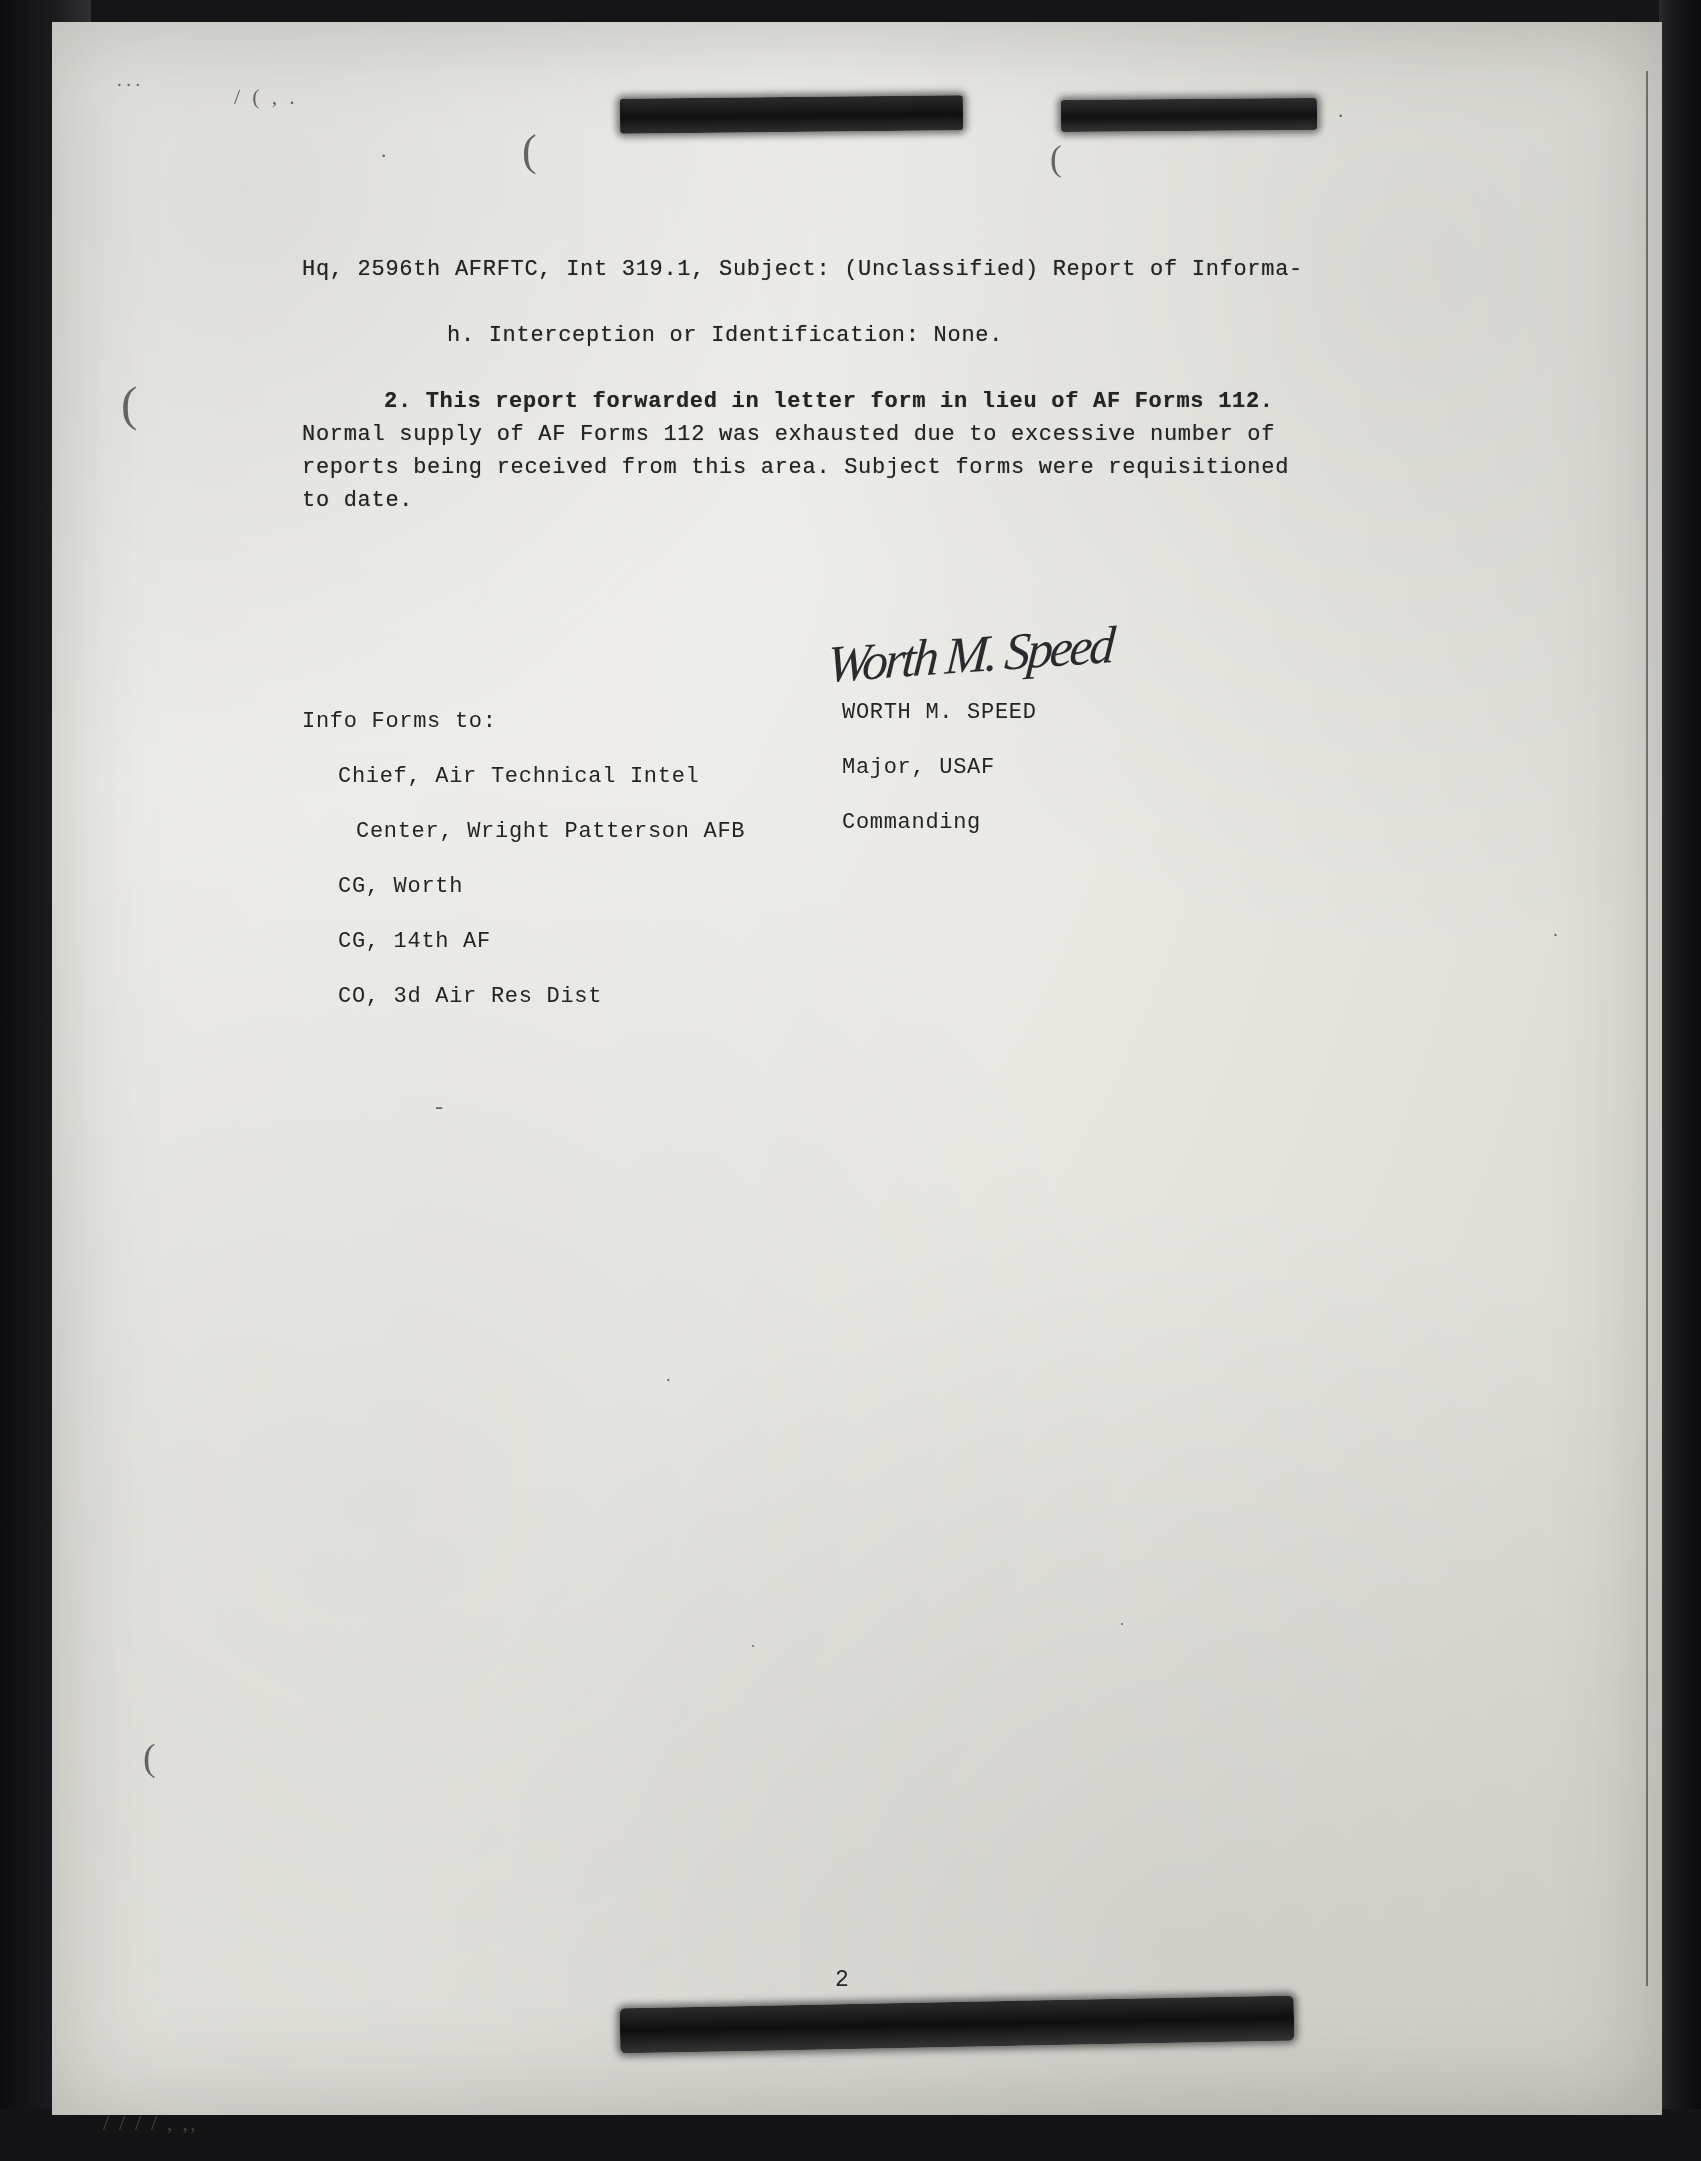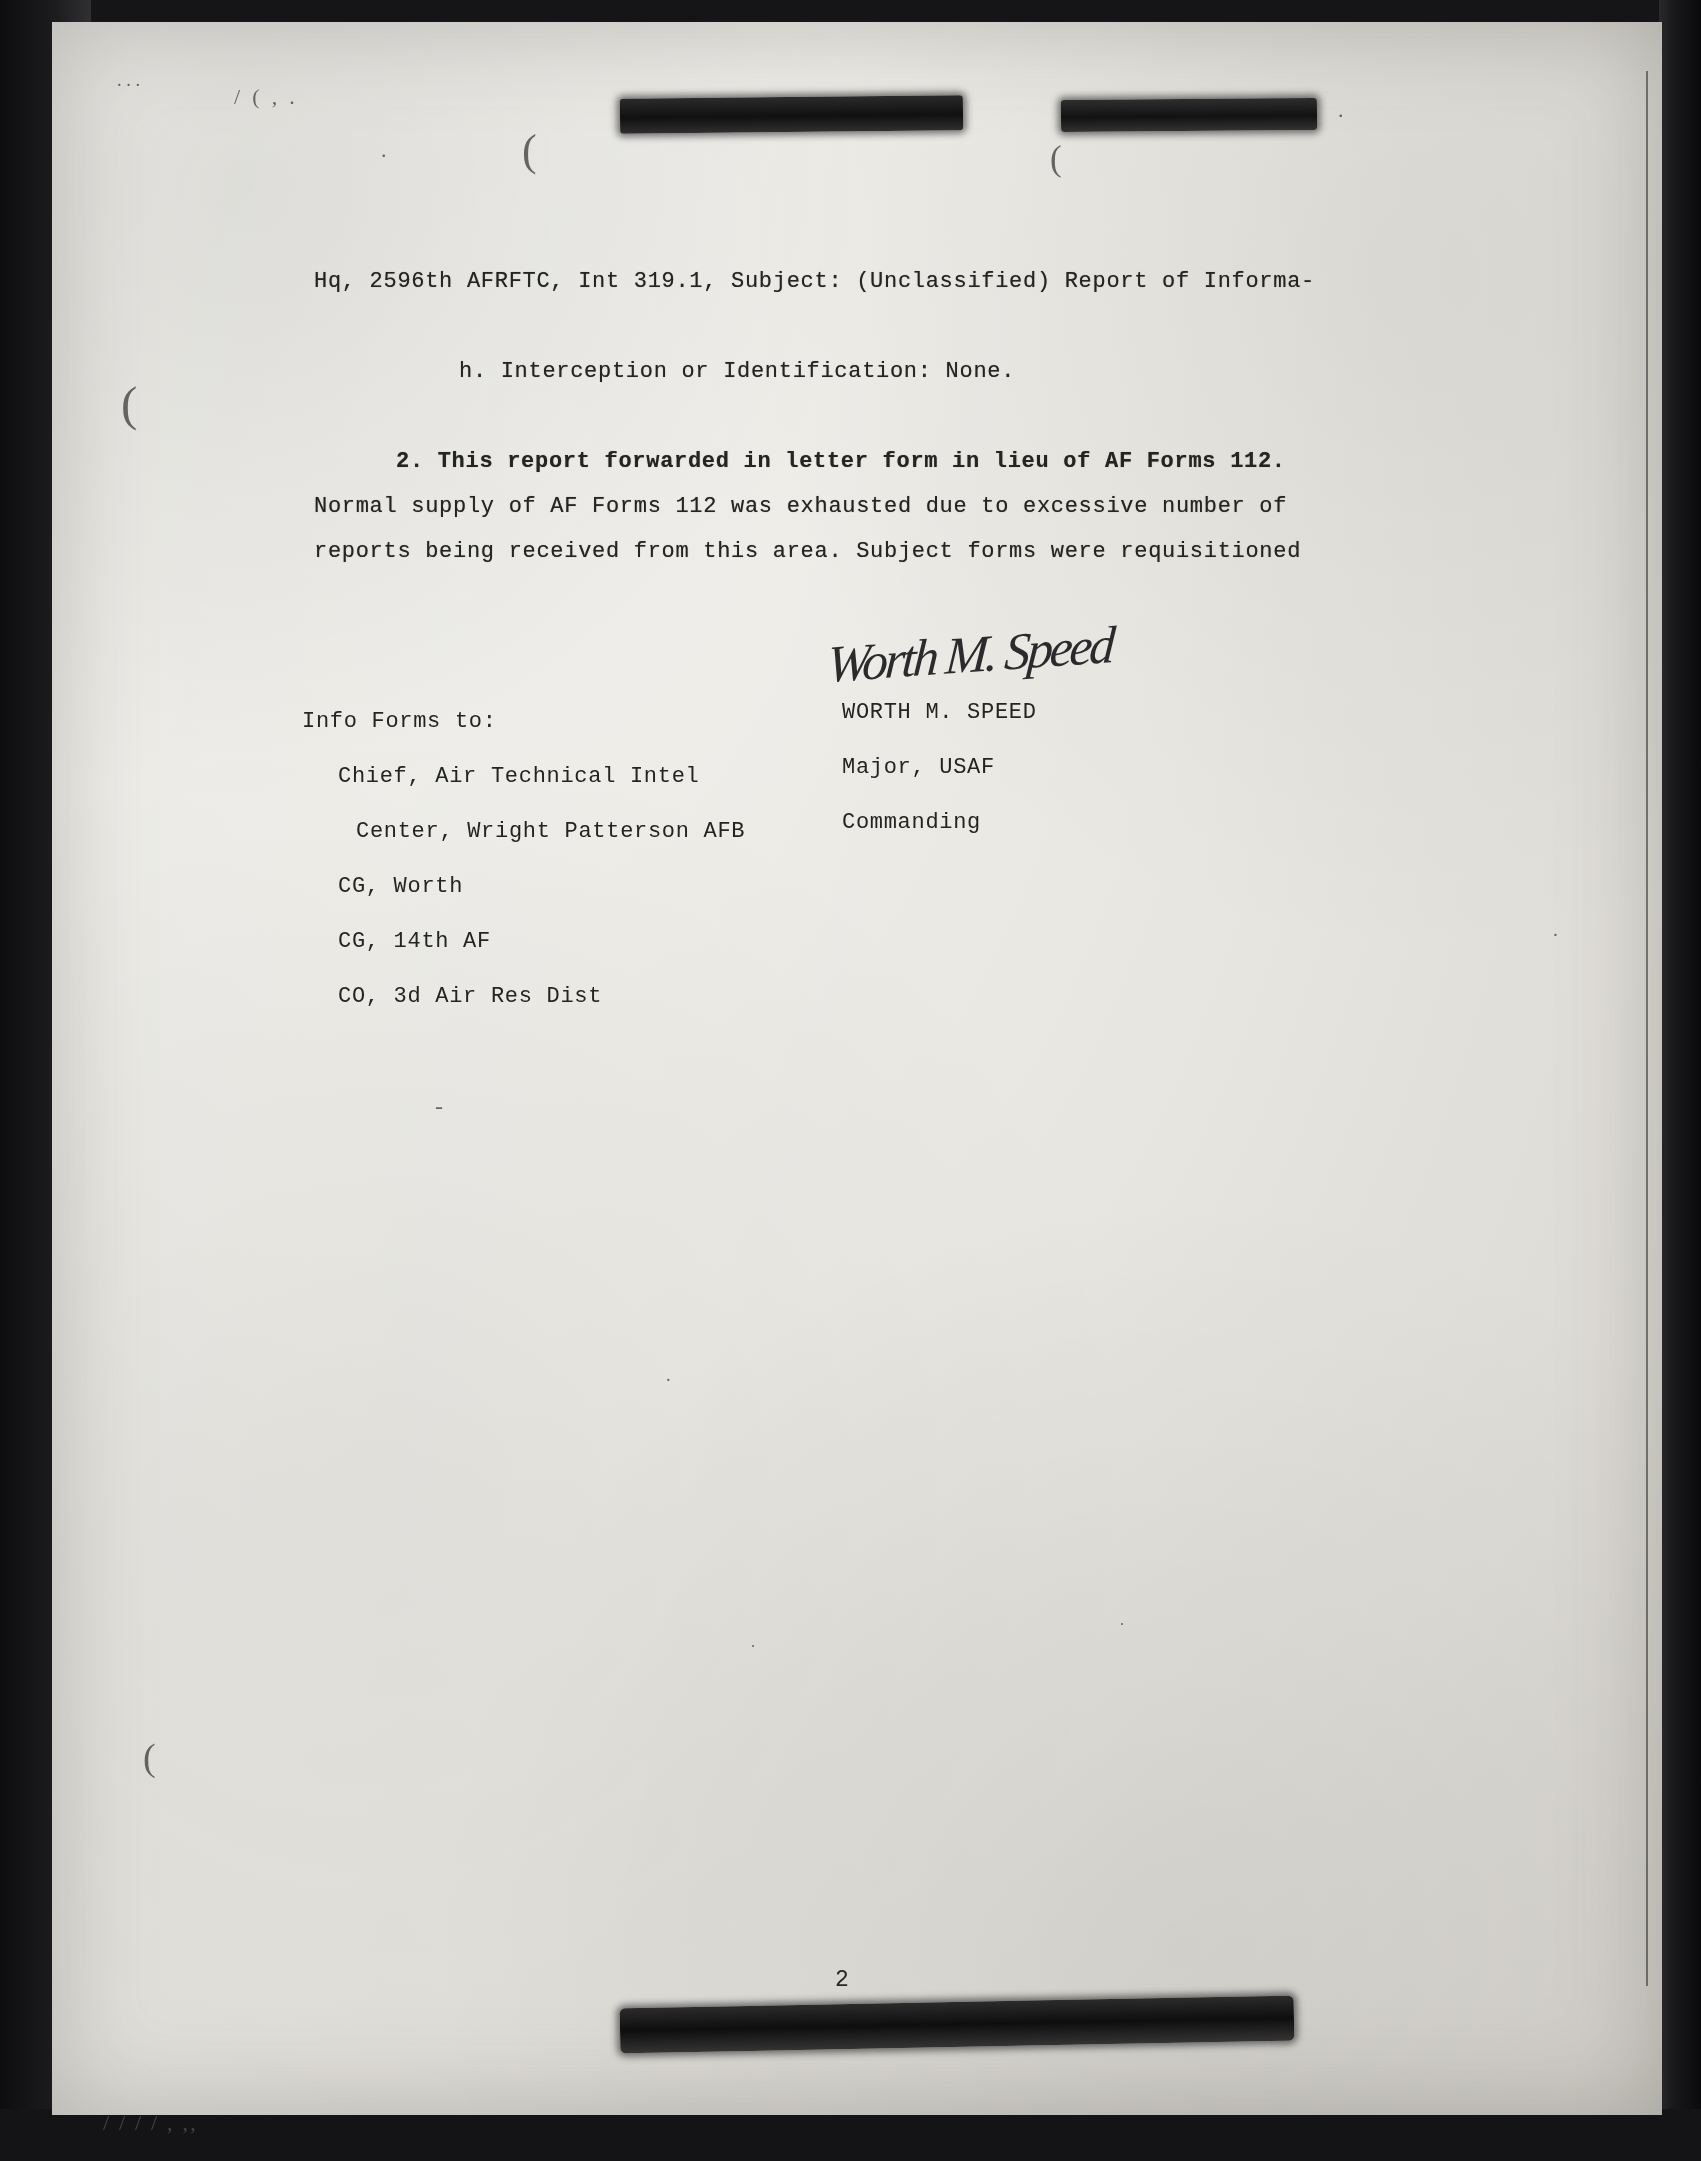--- a/index.html
+++ b/index.html
@@ -139,21 +139,21 @@
     left: 302px;
     top: 253px;
     width: 1207px;
     color: #242422;
     font-family: "Liberation Mono", monospace;
     font-size: 22px;
     line-height: 33px;
     letter-spacing: 0.7px;
     text-shadow: 0 0 0.8px rgba(40,40,40,0.55);
   }
-  .typed p { margin: 12px; }
+  .typed p { margin: 0; }
   .blank { height: 33px; }
   .indent-h { padding-left: 145px; }
   .indent-p { text-indent: 82px; font-weight: bold; }
 
   
   .sigblock {
     position: absolute;
     left: 842px;
     top: 674px;
     color: #242422;
@@ -235,20 +235,21 @@
   <div class="mark mark-bottomedge">/ / / / , ,,</div>
 
   <div class="typed">
     <p>Hq, 2596th AFRFTC, Int 319.1, Subject: (Unclassified) Report of Informa-</p>
     <div class="blank"></div>
     <p class="indent-h">h.  Interception or Identification:  None.</p>
     <div class="blank"></div>
     <p class="indent-p">2.  This report forwarded in letter form in lieu of AF Forms 112.</p>
     <p>Normal supply of AF Forms 112 was exhausted due to excessive number of</p>
     <p>reports being received from this area.  Subject forms were requisitioned</p>
+    <p>to date.</p>
   </div>
 
   <div class="infoblock">
     <p>Info Forms to:</p>
     <p class="ind1">Chief, Air Technical Intel</p>
     <p class="ind2">Center, Wright Patterson AFB</p>
     <p class="ind1">CG, Worth</p>
     <p class="ind1">CG, 14th AF</p>
     <p class="ind1">CO, 3d Air Res Dist</p>
   </div>

